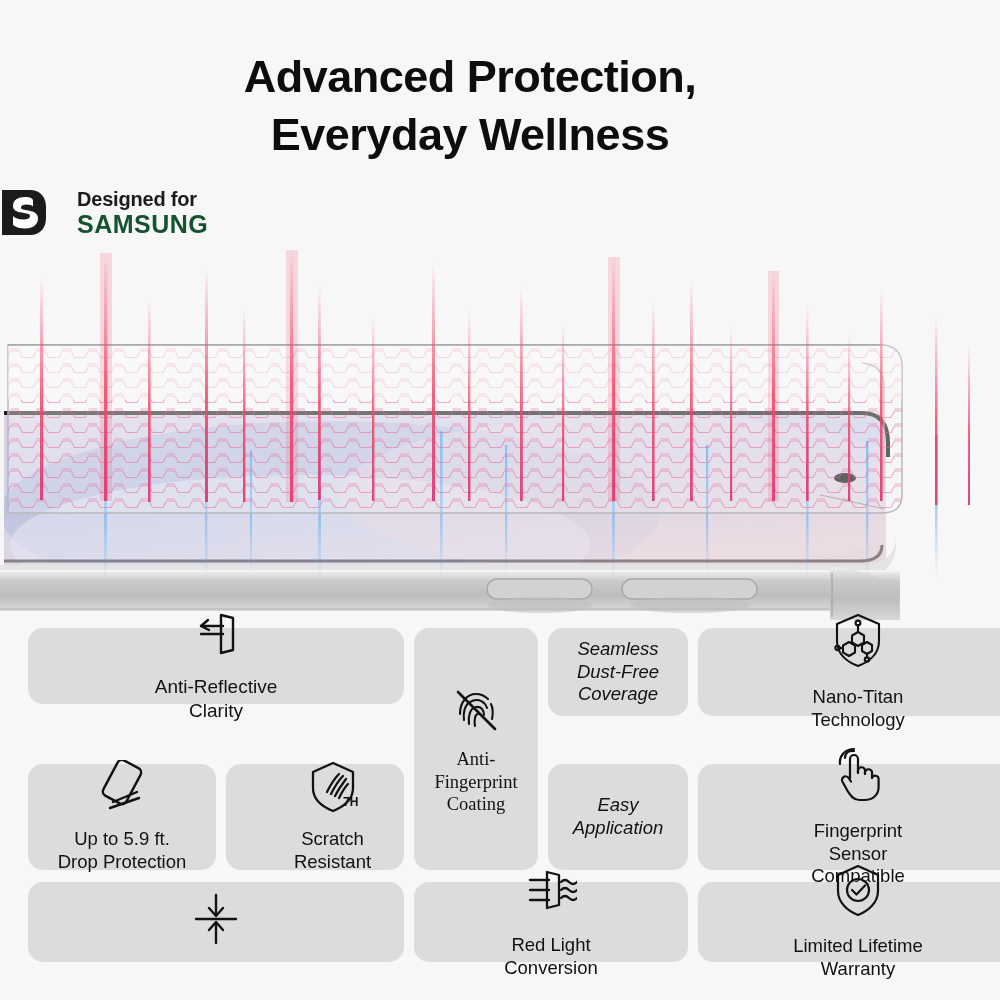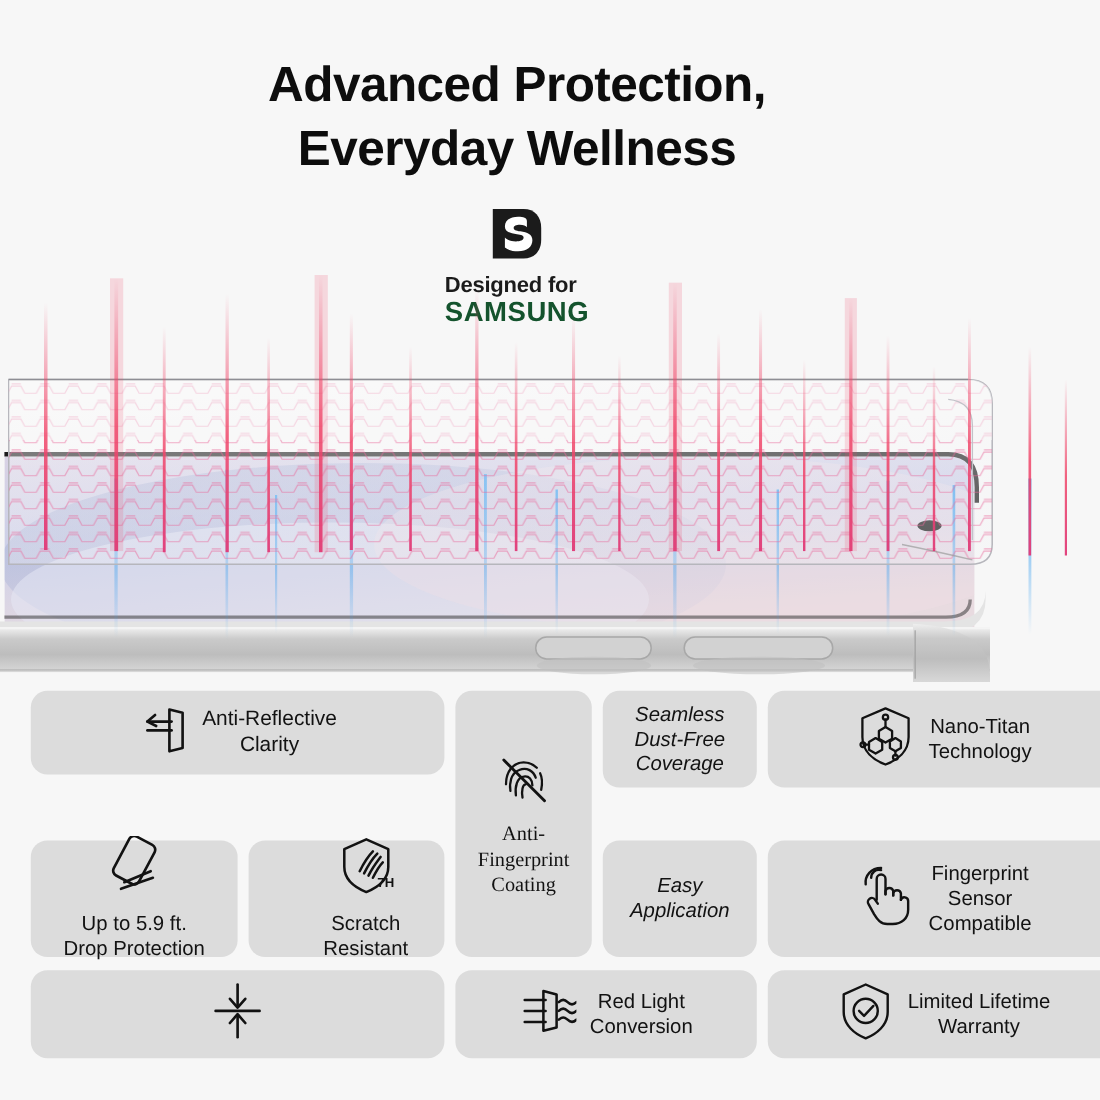--- a/index.html
+++ b/index.html
@@ -13,21 +13,21 @@
   }
 
   
   .header { width:940px; padding-top:48px; text-align:center; }
   .headline {
     font-size:45px; font-weight:bold; line-height:1.28;
     letter-spacing:-0.5px; color:#0d0d0d;
   }
   .badge-wrap {
     margin-top:24px; display:flex; justify-content:flex-start;
-    align-items:center; gap:11px;flex-direction:column;
+    align-items:center; gap:29px;
   }
   .badge-logo { width:48px; height:51px; display:block; }
   .badge-text { text-align:left; line-height:1; }
   .badge-line1 { font-size:20px; font-weight:600; color:#1b1b1b; letter-spacing:-0.2px; }
   .badge-line2 {
     font-size:25px; font-weight:bold; color:#14532d;
     letter-spacing:0.5px; margin-top:3px;
   }
 
   
@@ -45,21 +45,21 @@
     grid-template-columns: 188px 178px 124px 140px 158px 152px;
     grid-template-rows: 76px 12px 48px 58px 48px 12px 80px;
     column-gap:10px;
   }
   .chip {
     background:#dcdcdc; border-radius:15px;
     display:flex; align-items:center; justify-content:center;
     text-align:center; font-size:18.5px; line-height:1.24;
     color:#121212; padding:6px 8px;
   }
-  .chip.row  { flex-direction:row; gap:12px; }
+  .chip.row  { flex-direction:column; gap:12px; }
   .chip.col  { flex-direction:column; gap:8px; }
   .chip .ico { flex:none; display:block; }
   .chip .txt { white-space:pre-line; }
 
   
   .c-antireflect   { grid-column:1 / span 2; grid-row:1; }
   .c-drop          { grid-column:1; grid-row:4 / span 2;justify-content:center; }
   .c-scratch       { grid-column:2; grid-row:4 / span 2;padding-left:43px; }
   .c-ultrathin     { grid-column:1 / span 2; grid-row:7; }
 

